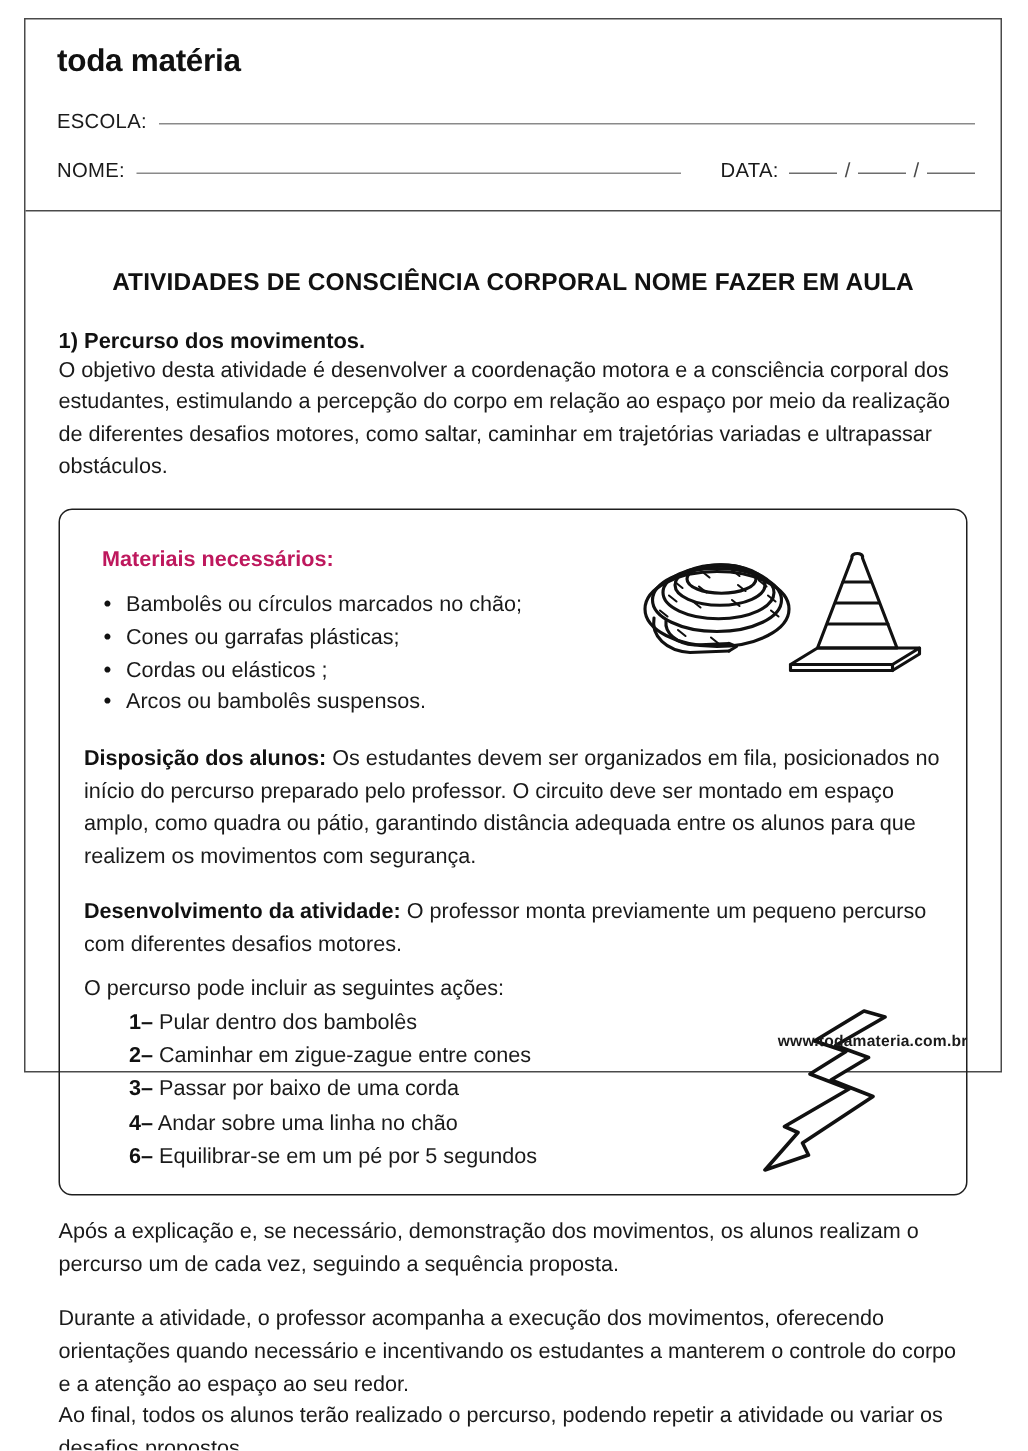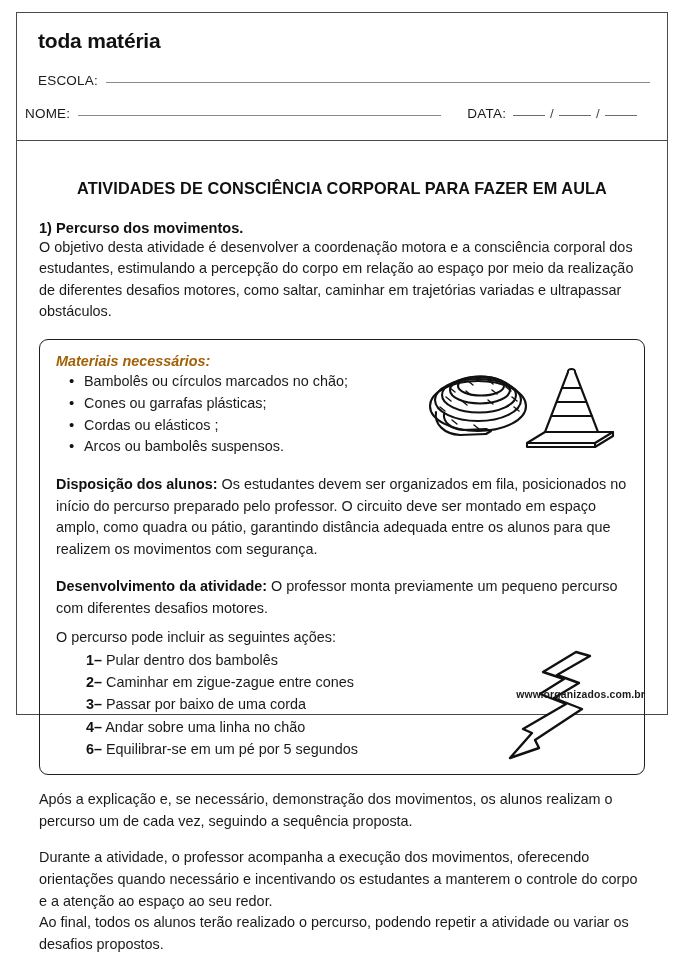--- a/index.html
+++ b/index.html
@@ -51,21 +51,21 @@
   }
   .field-row {
     position: absolute;
     display: flex;
     align-items: baseline;
     font-size: 13.5px;
     letter-spacing: 0.2px;
     color: #1a1a1a;
   }
   .field-escola { left: 21px; top: 60px; width: 612px; }
-  .field-nome   { left: 8px; top: 93px; width: 612px; }
+  .field-nome   { left: 21px; top: 93px; width: 612px; }
   .field-label { white-space: nowrap; }
   .rule {
     flex: 1 1 auto;
     height: 0;
     border-bottom: 1.3px solid #8a8a8a;
     margin-left: 8px;
     position: relative;
     top: -2px;
   }
   .date-group {
@@ -121,23 +121,22 @@
     margin: 16px 0 0 0;
     border: 1.6px solid #1e1e1e;
     border-radius: 9px;
     padding: 13px 16px 14px 16px;
     box-sizing: border-box;
     min-height: 413px;
   }
   .box-label {
     font-size: 14.4px;
     font-weight: 700;
-    color: #a16207;
-    margin: 0;
-    font-style: italic;
+    color: #be185d;
+    margin: 12px;
   }
   .mat-list {
     margin: 2px 0 0 0;
     padding-left: 28px;
     list-style: none;
   }
   .mat-list li {
     font-size: 14.4px;
     line-height: 1.52;
     color: #1a1a1a;
@@ -228,21 +227,21 @@
           <span class="date-sep">/</span>
           <span class="date-blank"></span>
           <span class="date-sep">/</span>
           <span class="date-blank"></span>
         </span>
       </div>
     </div>
 
     <div class="content">
 
-      <h1 class="doc-title">ATIVIDADES DE CONSCIÊNCIA CORPORAL PARA FAZER EM AULA</h1>
+      <h1 class="doc-title">ATIVIDADES DE CONSCIÊNCIA CORPORAL NOME FAZER EM AULA</h1>
 
       <h2 class="section-heading">1) Percurso dos movimentos.</h2>
 
       <p class="para">O objetivo desta atividade é desenvolver a coordenação motora e a consciência corporal dos estudantes, estimulando a percepção do corpo em relação ao espaço por meio da realização de diferentes desafios motores, como saltar, caminhar em trajetórias variadas e ultrapassar obstáculos.</p>
 
       <div class="box">
 
         <svg class="illus-materials" viewBox="0 0 210 105">
           <g fill="none" stroke="#111" stroke-width="2.1" stroke-linecap="round" stroke-linejoin="round">
 
@@ -314,15 +313,15 @@
           <path d="M74 6 L41 26 L62 33 L38 48 L64 58 L21 83 L30 87 L8 112
                    L37 102 L33 94 L80 63 L52 52 L77 37 L55 29 L88 10 Z" fill="#ffffff" stroke="#111" stroke-width="2.4" stroke-linejoin="round" stroke-linecap="round"></path>
         </svg>
       </div>
 
       <p class="closing">Após a explicação e, se necessário, demonstração dos movimentos, os alunos realizam o percurso um de cada vez, seguindo a sequência proposta.</p>
       <p class="closing" style="white-space:pre-line">Durante a atividade, o professor acompanha a execução dos movimentos, oferecendo orientações quando necessário e incentivando os estudantes a manterem o controle do corpo e a atenção ao espaço ao seu redor.
 Ao final, todos os alunos terão realizado o percurso, podendo repetir a atividade ou variar os desafios propostos.</p>
     </div>
 
-    <div class="footer-url">www.organizados.com.br</div>
+    <div class="footer-url">www.todamateria.com.br</div>
   </div>
 </div>
 
 </body></html>

